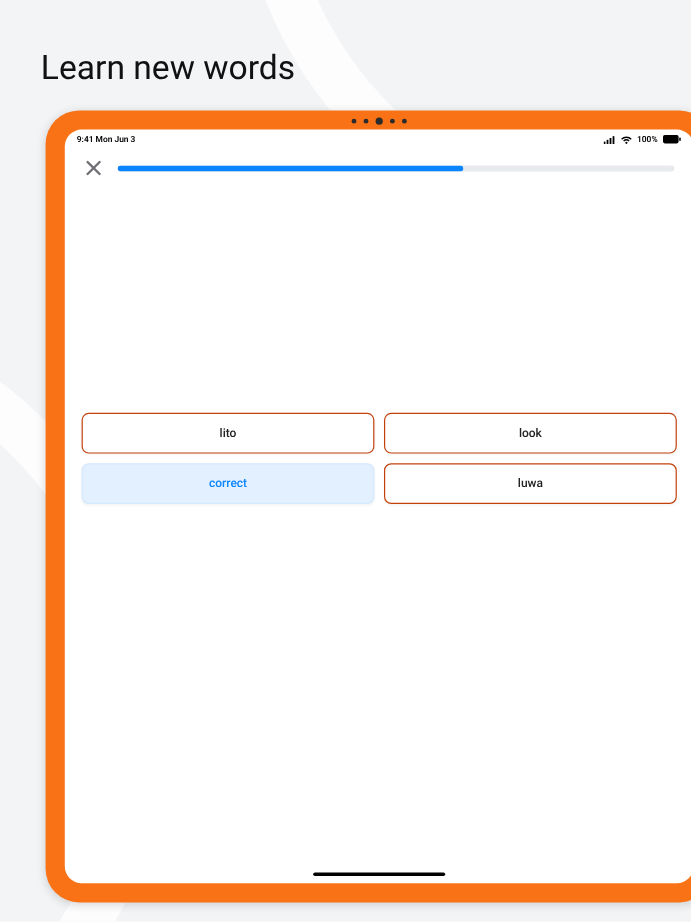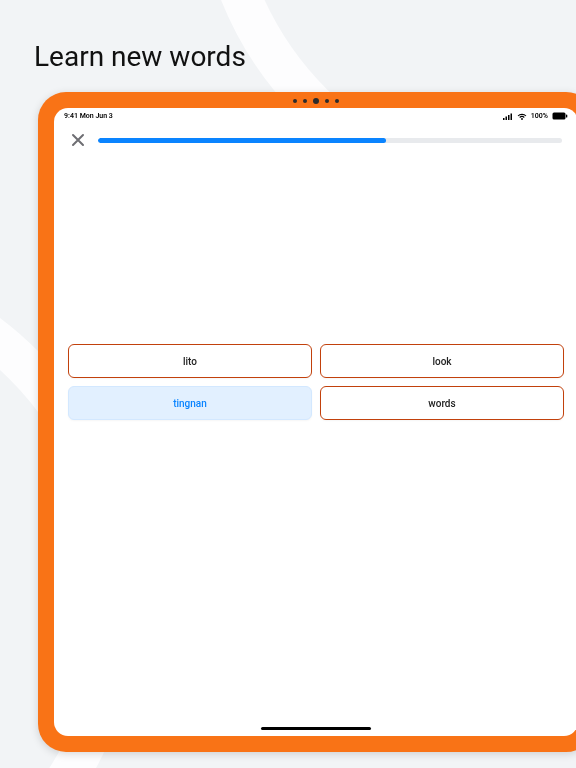--- a/index.html
+++ b/index.html
@@ -229,22 +229,22 @@
     <div class="spacer"></div>
 
     <div class="options">
       <div class="option">
           <span>lito</span>
         </div>
       <div class="option">
           <span>look</span>
         </div>
       <div class="option selected">
-          <span>tingnan</span>
+          <span>correct</span>
         </div>
       <div class="option">
-          <span>words</span>
+          <span>luwa</span>
         </div>
     </div>
 
     <div class="home-indicator"></div>
   </div>
 </div>
 
 </body></html>

